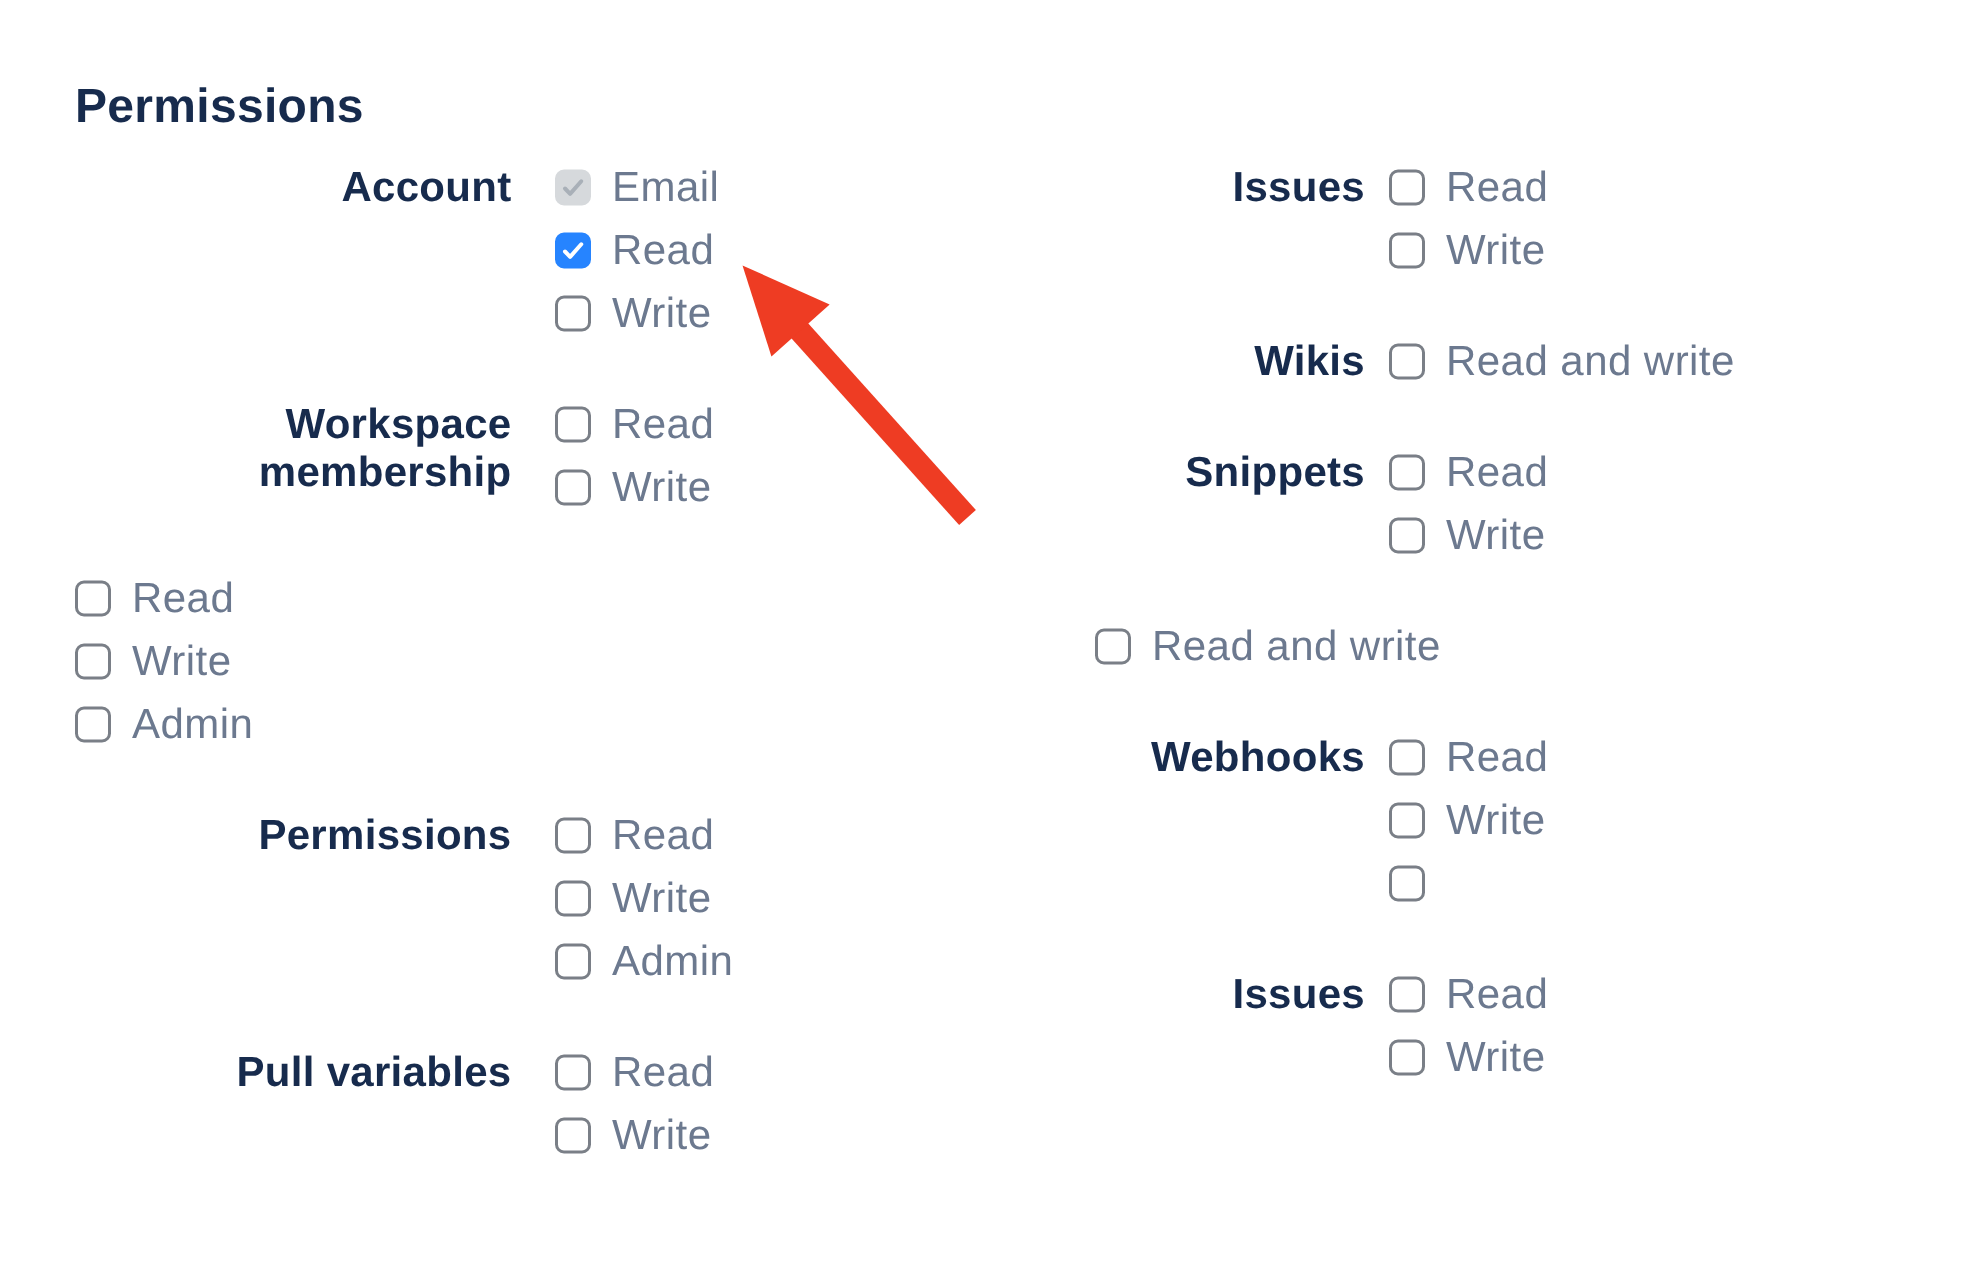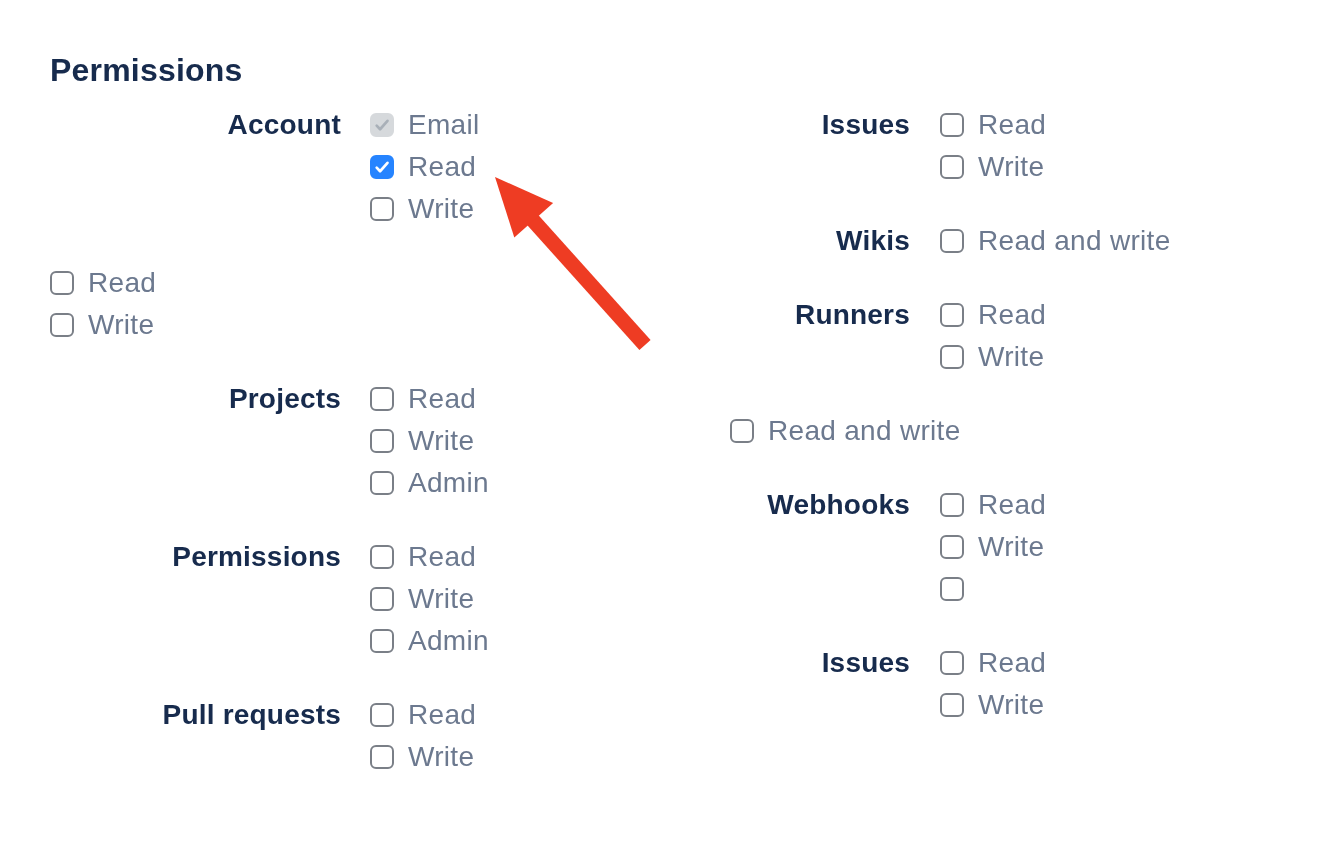--- a/index.html
+++ b/index.html
@@ -16,21 +16,21 @@
   }
   .perm-columns{display:flex;margin-top:16px;}
   .perm-col{flex:none;}
   .col-left{width:680px;}
   .perm-group{display:flex;margin-bottom:32px;}
   .perm-label{
     flex:none;font-weight:bold;font-size:28px;line-height:32px;
     padding-top:5px;text-align:right;color:#172B4D;letter-spacing:.2px;
   }
   .col-left .perm-label{width:291px;margin-right:29px;}
-  .col-right .perm-label{width:180px;margin-right:30px;}
+  .col-right .perm-label{width:180px;margin-right:16px;}
   .perm-options{display:flex;flex-direction:column;}
   .perm-option{display:flex;align-items:center;height:42px;cursor:pointer;}
   .cb{
     width:24px;height:24px;box-sizing:border-box;flex:none;
     border:2px solid #7A7F87;border-radius:6px;background:#fff;
     margin-right:14px;display:flex;align-items:center;justify-content:center;
     color:#ffffff;
   }
   .cb.checked{background:#2684FF;border-color:#2684FF;}
   .cb.disabled{background:#D6D9DC;border-color:#D6D9DC;color:#A9B0B8;cursor:default;}
@@ -65,33 +65,33 @@
               </span>
               <span class="opt-label">Read</span>
             </label>
             <label class="perm-option">
               <span class="cb"></span>
               <span class="opt-label">Write</span>
             </label>
           </div>
         </div>
         <div class="perm-group">
-          <div class="perm-options">
-            <label class="perm-option">
-              <span class="cb"></span>
-              <span class="opt-label">Read</span>
-            </label>
-            <label class="perm-option">
-              <span class="cb"></span>
-              <span class="opt-label">Write</span>
-            </label>
-          </div>
-        </div>
-        <div class="perm-group">
-          <div class="perm-label">Projects</div>
+          <div class="perm-label">Workspace membership</div>
+          <div class="perm-options">
+            <label class="perm-option">
+              <span class="cb"></span>
+              <span class="opt-label">Read</span>
+            </label>
+            <label class="perm-option">
+              <span class="cb"></span>
+              <span class="opt-label">Write</span>
+            </label>
+          </div>
+        </div>
+        <div class="perm-group">
           <div class="perm-options">
             <label class="perm-option">
               <span class="cb"></span>
               <span class="opt-label">Read</span>
             </label>
             <label class="perm-option">
               <span class="cb"></span>
               <span class="opt-label">Write</span>
             </label>
             <label class="perm-option">
@@ -111,21 +111,21 @@
               <span class="cb"></span>
               <span class="opt-label">Write</span>
             </label>
             <label class="perm-option">
               <span class="cb"></span>
               <span class="opt-label">Admin</span>
             </label>
           </div>
         </div>
         <div class="perm-group">
-          <div class="perm-label">Pull requests</div>
+          <div class="perm-label">Pull variables</div>
           <div class="perm-options">
             <label class="perm-option">
               <span class="cb"></span>
               <span class="opt-label">Read</span>
             </label>
             <label class="perm-option">
               <span class="cb"></span>
               <span class="opt-label">Write</span>
             </label>
           </div>
@@ -148,21 +148,21 @@
         <div class="perm-group">
           <div class="perm-label">Wikis</div>
           <div class="perm-options">
             <label class="perm-option">
               <span class="cb"></span>
               <span class="opt-label">Read and write</span>
             </label>
           </div>
         </div>
         <div class="perm-group">
-          <div class="perm-label">Runners</div>
+          <div class="perm-label">Snippets</div>
           <div class="perm-options">
             <label class="perm-option">
               <span class="cb"></span>
               <span class="opt-label">Read</span>
             </label>
             <label class="perm-option">
               <span class="cb"></span>
               <span class="opt-label">Write</span>
             </label>
           </div>

